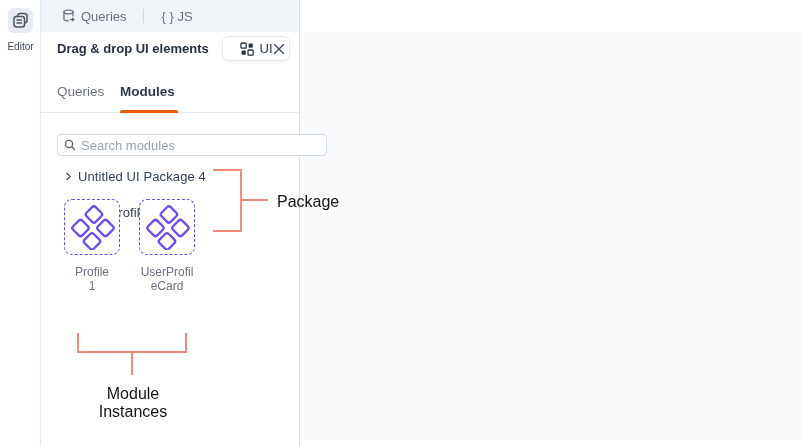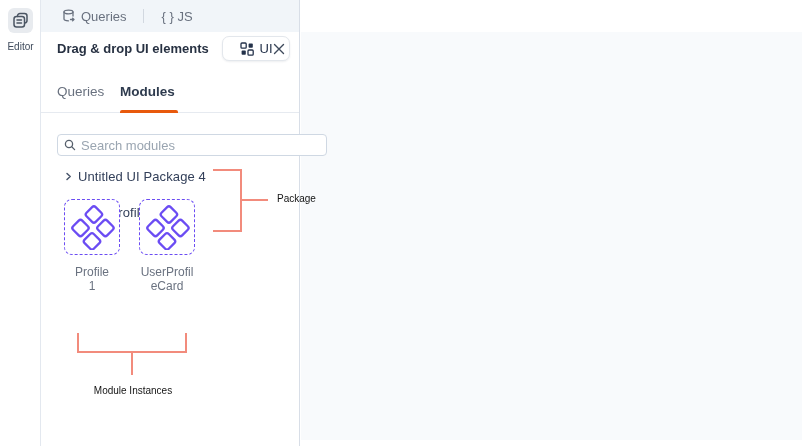--- a/index.html
+++ b/index.html
@@ -52,21 +52,21 @@
 
   .tile{position:absolute;top:199px;width:56px;height:56px;border:1.5px dashed var(--purple);border-radius:8px;background:#fff;display:flex;align-items:center;justify-content:center;cursor:grab;}
   .tile.t1{left:23px;}
   .tile.t2{left:98px;}
   .tile-label{position:absolute;top:265px;width:80px;text-align:center;font-size:12px;line-height:14px;color:#6A7280;}
   .tile-label.l1{left:11px;}
   .tile-label.l2{left:86px;}
 
   
   .ann{position:absolute;background:var(--salmon);}
-  .ann-text{position:absolute;color:#141414;font-size:10px;background:transparent;}
+  .ann-text{position:absolute;color:#141414;font-size:16px;background:transparent;}
   .a1-h-top{left:213px;top:169px;width:29px;height:2px;}
   .a1-v{left:240px;top:169px;width:2px;height:63px;}
   .a1-h-bot{left:213px;top:230px;width:29px;height:2px;}
   .a1-h-mid{left:242px;top:199px;width:26px;height:2px;}
   .t-package{left:277px;top:193px;}
   .a2-v1{left:77px;top:333px;width:2px;height:20px;}
   .a2-v2{left:185px;top:333px;width:2px;height:20px;}
   .a2-h{left:77px;top:351px;width:110px;height:2px;}
   .a2-stem{left:131px;top:353px;width:2px;height:22px;}
   .t-instances{left:85px;top:385px;width:96px;text-align:center;}

